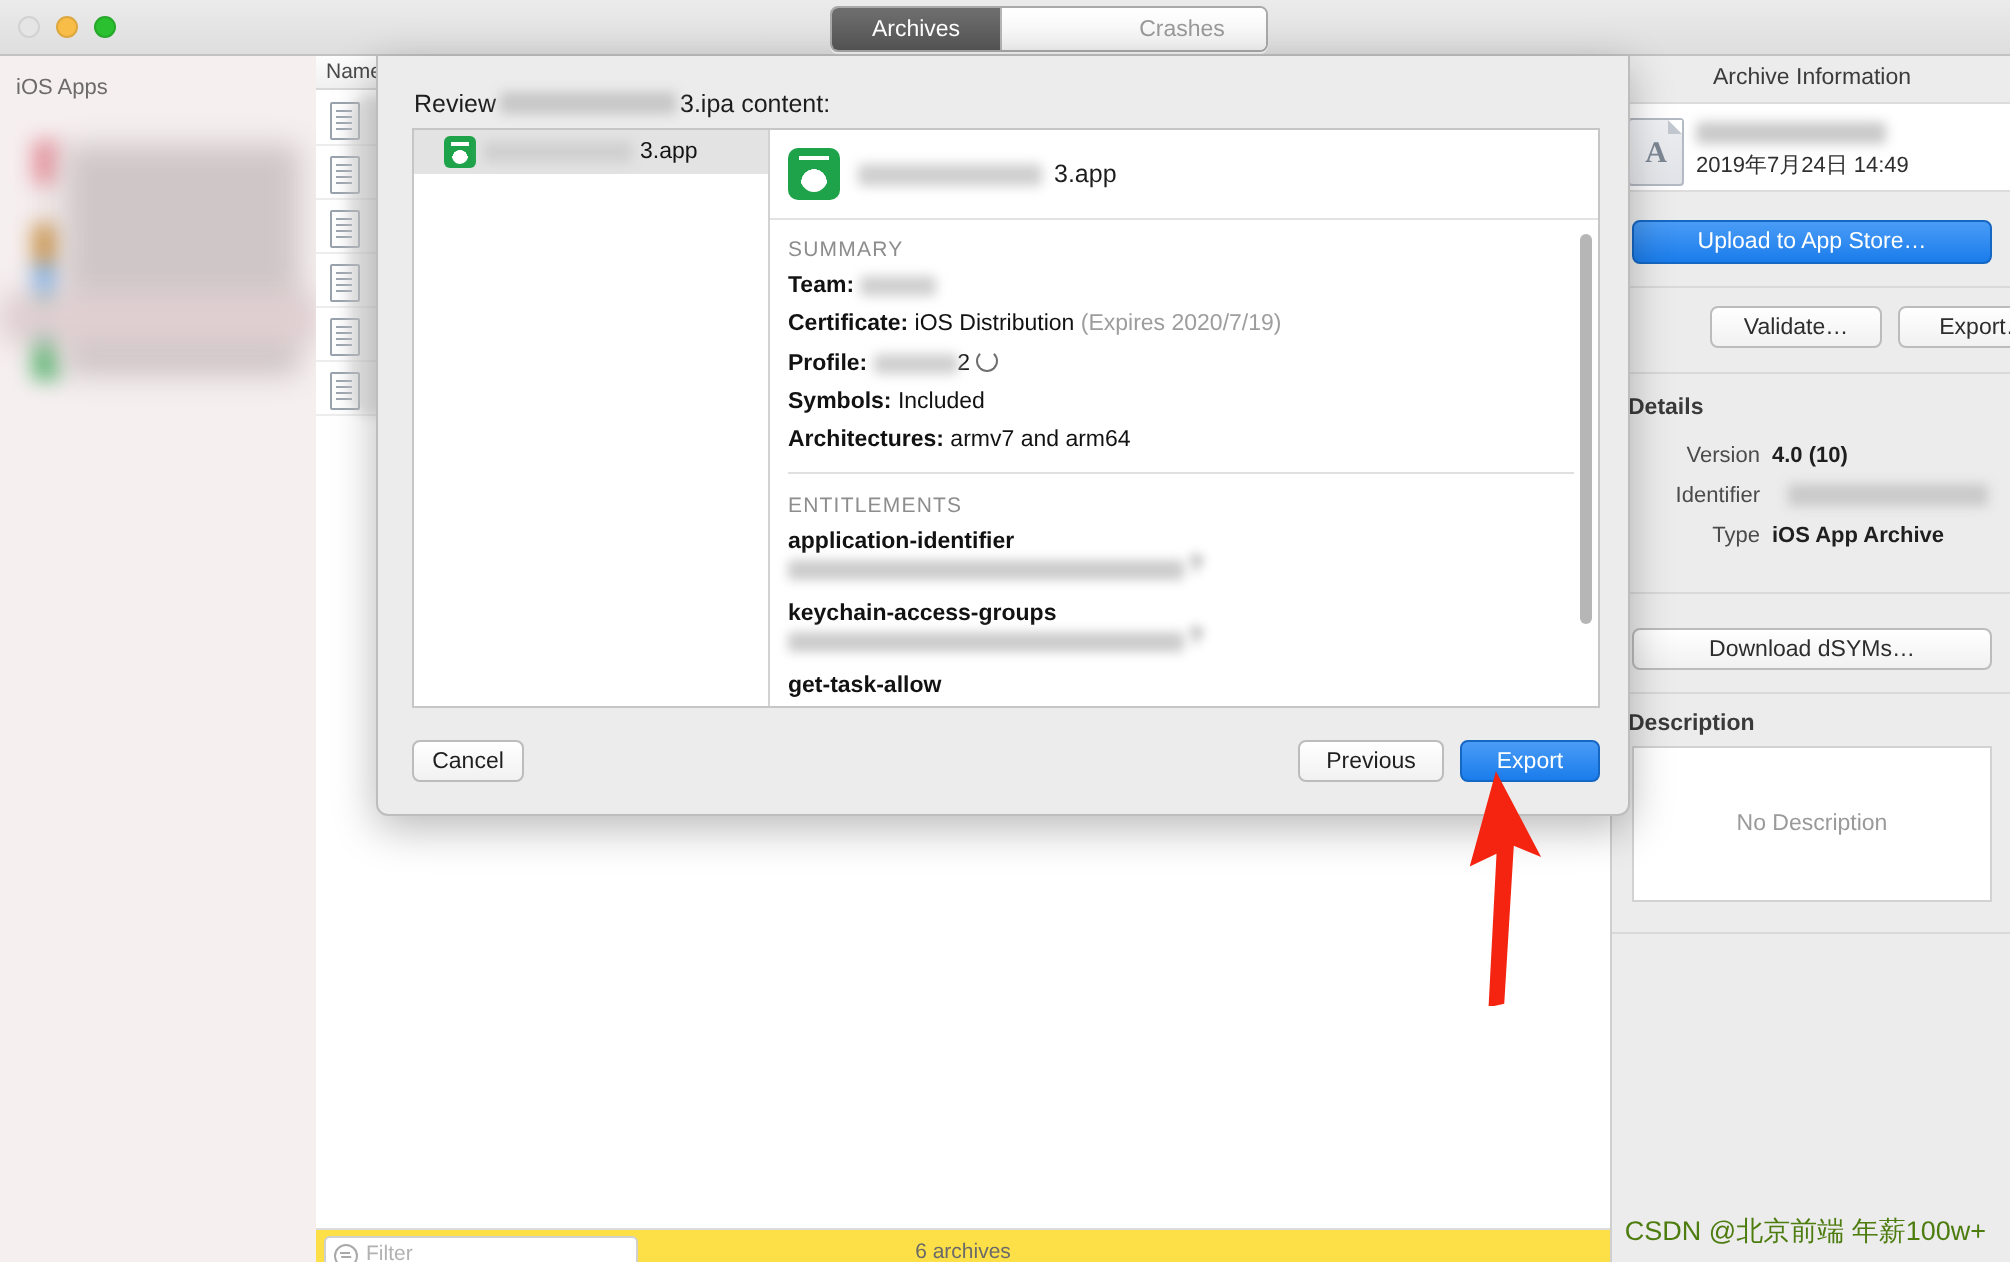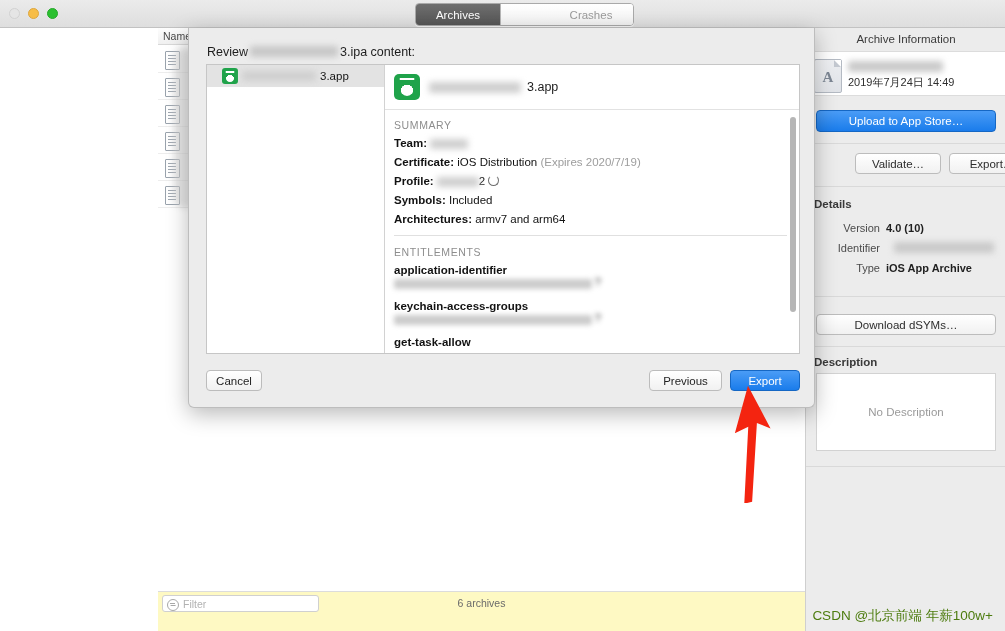--- a/index.html
+++ b/index.html
@@ -520,22 +520,22 @@
     left: 541px; top: 342px; width: 70px;
     background: linear-gradient(#4a9cf6, #1a7ceb);
     border: 1px solid #1567c4;
     color: #ffffff;
   }
 
   
   .bottombar {
     position: absolute;
     left: 158px; bottom: 0;
-    width: 647px; height: 40px;
-    background: #fef9c3;
+    width: 647px; height: 17px;
+    background: #fde047;
     border-top: 1px solid #dcdcdc;
     box-sizing: border-box;
   }
   .filter-field {
     position: absolute;
     left: 4px; top: 3px;
     width: 157px; height: 17px;
     background: #ffffff;
     border: 1px solid #d0d0d0;
     border-radius: 3px;
@@ -596,20 +596,33 @@
       <div class="tl close"></div>
       <div class="tl min"></div>
       <div class="tl max"></div>
     </div>
     <div class="segmented">
       <div class="seg active">Archives</div>
       <div class="seg inactive">Crashes</div>
     </div>
   </div>
 
+  <div class="sidebar">
+    <div class="sidebar-title">iOS Apps</div>
+    <div class="colorstrip">
+      <div class="cs cs1"></div>
+        <div class="cs cs2"></div>
+        <div class="cs cs3"></div>
+      <div class="cs cs4"></div>
+        <div class="cs cs5"></div>
+        <div class="cs cs6"></div>
+    </div>
+    <div class="blurblob" style="left:32px; top:44px; width:118px; height:116px; background:#cfc7c7;"></div>
+    <div class="blurblob" style="left:0px; top:118px; width:158px; height:26px; background:#e0cfd1;"></div>
+  </div>
 
   <div class="archive-col">
     <div class="name-header">
       <span>Name</span>
     </div>
     <div class="arch-row" style="top:18px;">
       <div class="arch-doc"></div>
       </div>
     <div class="arch-row" style="top:45px;">
       <div class="arch-doc"></div>

